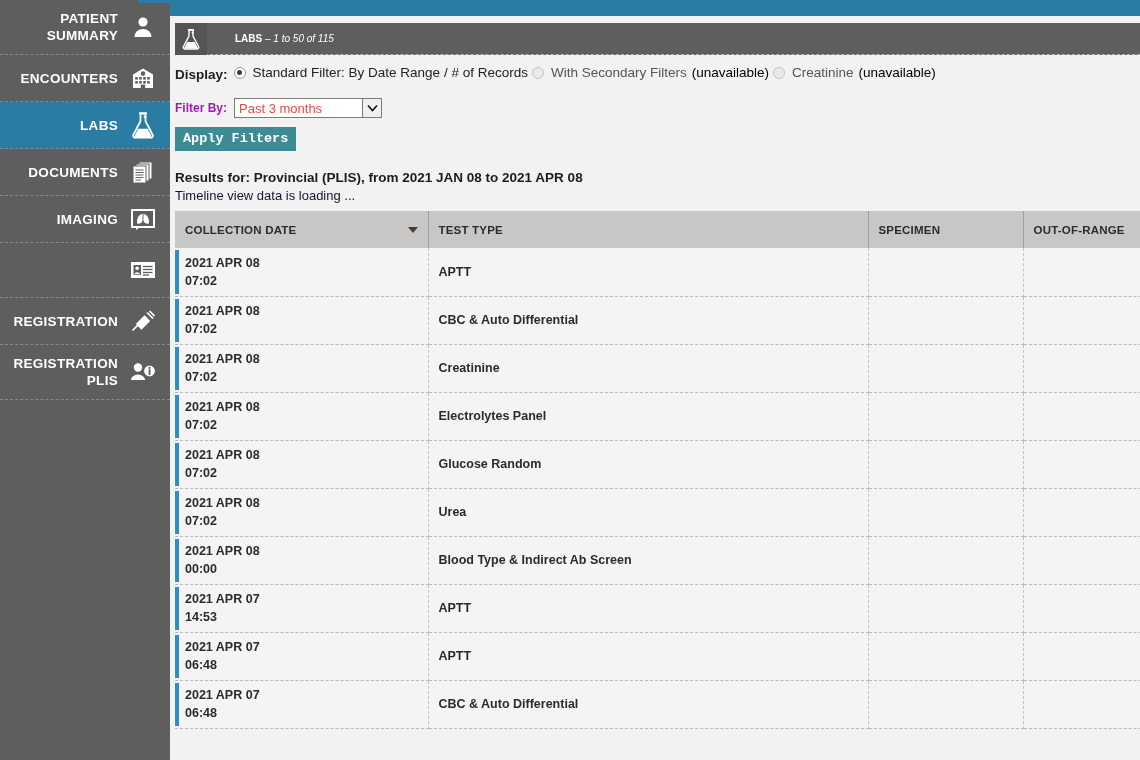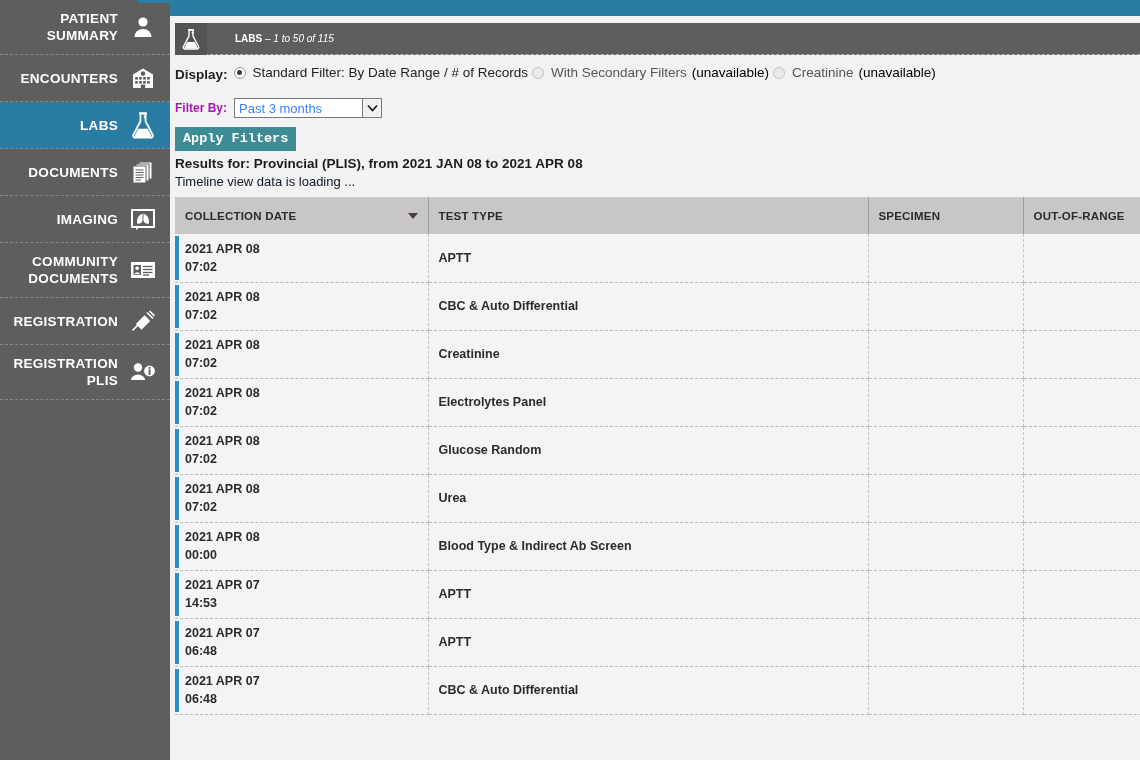--- a/index.html
+++ b/index.html
@@ -105,42 +105,42 @@
   .radio.disabled { background: #eaeaea; border-color: #c3c3c3; }
   .radio-line .muted { color: #000000; margin-left: 5px; }
   .radio-line.disabled-text { color: #555; }
 
   .filterby-row { display: flex; align-items: center; margin-top: 16px; }
   .filterby-label { font-size: 12px; font-weight: bold; color: #a21caf; margin-right: 7px; }
   .select-box {
     width: 148px; height: 20px;
     border: 1px solid #7a7a7a; background: #fff;
     display: flex; align-items: center;
-    font-size: 13px; color: #3b82f6;
+    font-size: 13px; color: #ef4444;
     padding-left: 4px; position: relative;
   }
   .select-arrow {
     position: absolute; right: 0; top: 0;
     width: 19px; height: 18px;
     border-left: 1px solid #7a7a7a;
     background: #f0f0f0;
     display: flex; align-items: center; justify-content: center;
   }
   .apply-btn {
     margin-top: 9px;
     display: inline-block;
     background: #3d8b95;
     color: #fff; font-weight: bold; font-size: 13.5px;
     padding: 4px 8px 5px 8px;
     border: 0;
     font-family: Liberation Mono, monospace;
   }
   .results-line {
     font-size: 13.5px; font-weight: bold; color: #1c1c1c;
-    margin-top: 5px;
+    margin-top: 19px;
   }
   .loading-line { font-size: 13px; color: #0f172a; margin-top: 3px; }
 
   
   .table-wrap { margin-top: 8px; margin-left: 5px; }
   table.labs { width: 1135px; border-collapse: collapse; table-layout: fixed; }
   table.labs th {
     background: #c9c6c6;
     height: 37px;
     font-size: 11.5px; font-weight: bold; color: #2c2c2c;
@@ -250,21 +250,20 @@
           <div class="nav-label">IMAGING</div>
           <div class="nav-icon">
             <svg width="28" height="26" viewBox="0 0 28 26">
               <rect x="3" y="4" width="22" height="17" fill="none" stroke="#fff" stroke-width="2"></rect>
               <path d="M7 21 L7 24 L11 21 Z" fill="#fff"></path>
               <path d="M13 8 L13 14 M13 8.5 c-3 1 -4.6 4 -4.4 8.4 1.9 .6 3.8 -.4 4.4 -2.4 Z M15 8.5 c3 1 4.6 4 4.4 8.4 -1.9 .6 -3.8 -.4 -4.4 -2.4 Z" fill="#fff" stroke="#fff" stroke-width="1.1"></path>
             </svg>
           </div>
         </div>
         <div class="nav-item two-line">
-          <div class="nav-label">COMMUNITY DOCUMENTS</div>
           <div class="nav-icon">
             <svg width="28" height="24" viewBox="0 0 28 24">
               <rect x="2" y="4" width="24" height="16" fill="#fff"></rect>
               <rect x="4.5" y="7" width="7.5" height="10" fill="#5e5e5e"></rect>
               <circle cx="8.2" cy="10.2" r="1.8" fill="#fff"></circle>
               <path d="M5.3 16.2 a3 2.6 0 0 1 5.8 0 Z" fill="#fff"></path>
               <g stroke="#5e5e5e" stroke-width="1.3">
                 <line x1="14" y1="8.5" x2="23.5" y2="8.5"></line>
                 <line x1="14" y1="11.5" x2="23.5" y2="11.5"></line>
                 <line x1="14" y1="14.5" x2="23.5" y2="14.5"></line>

